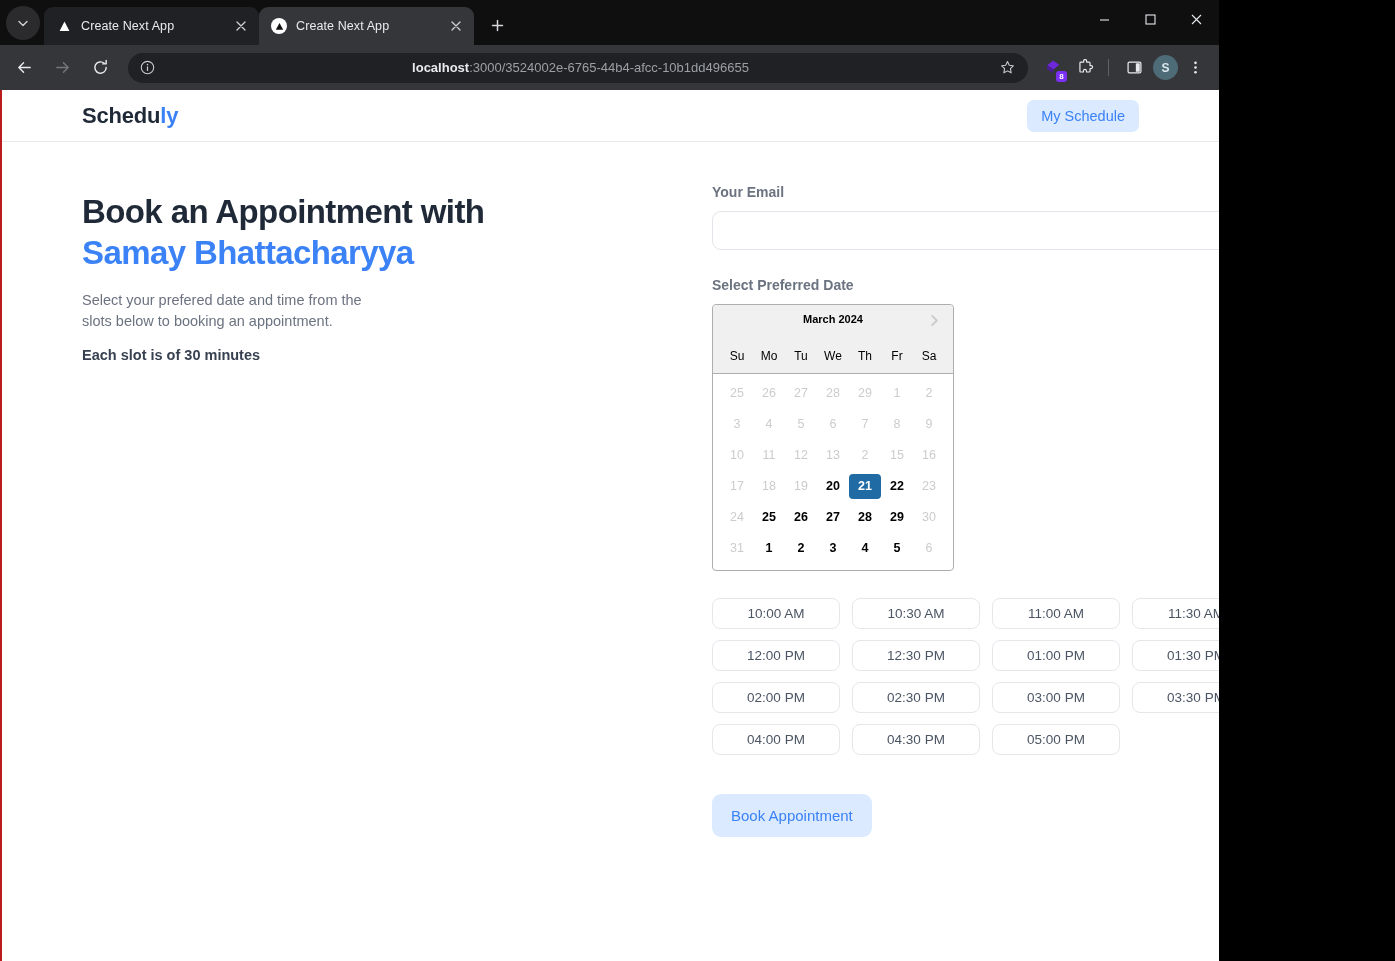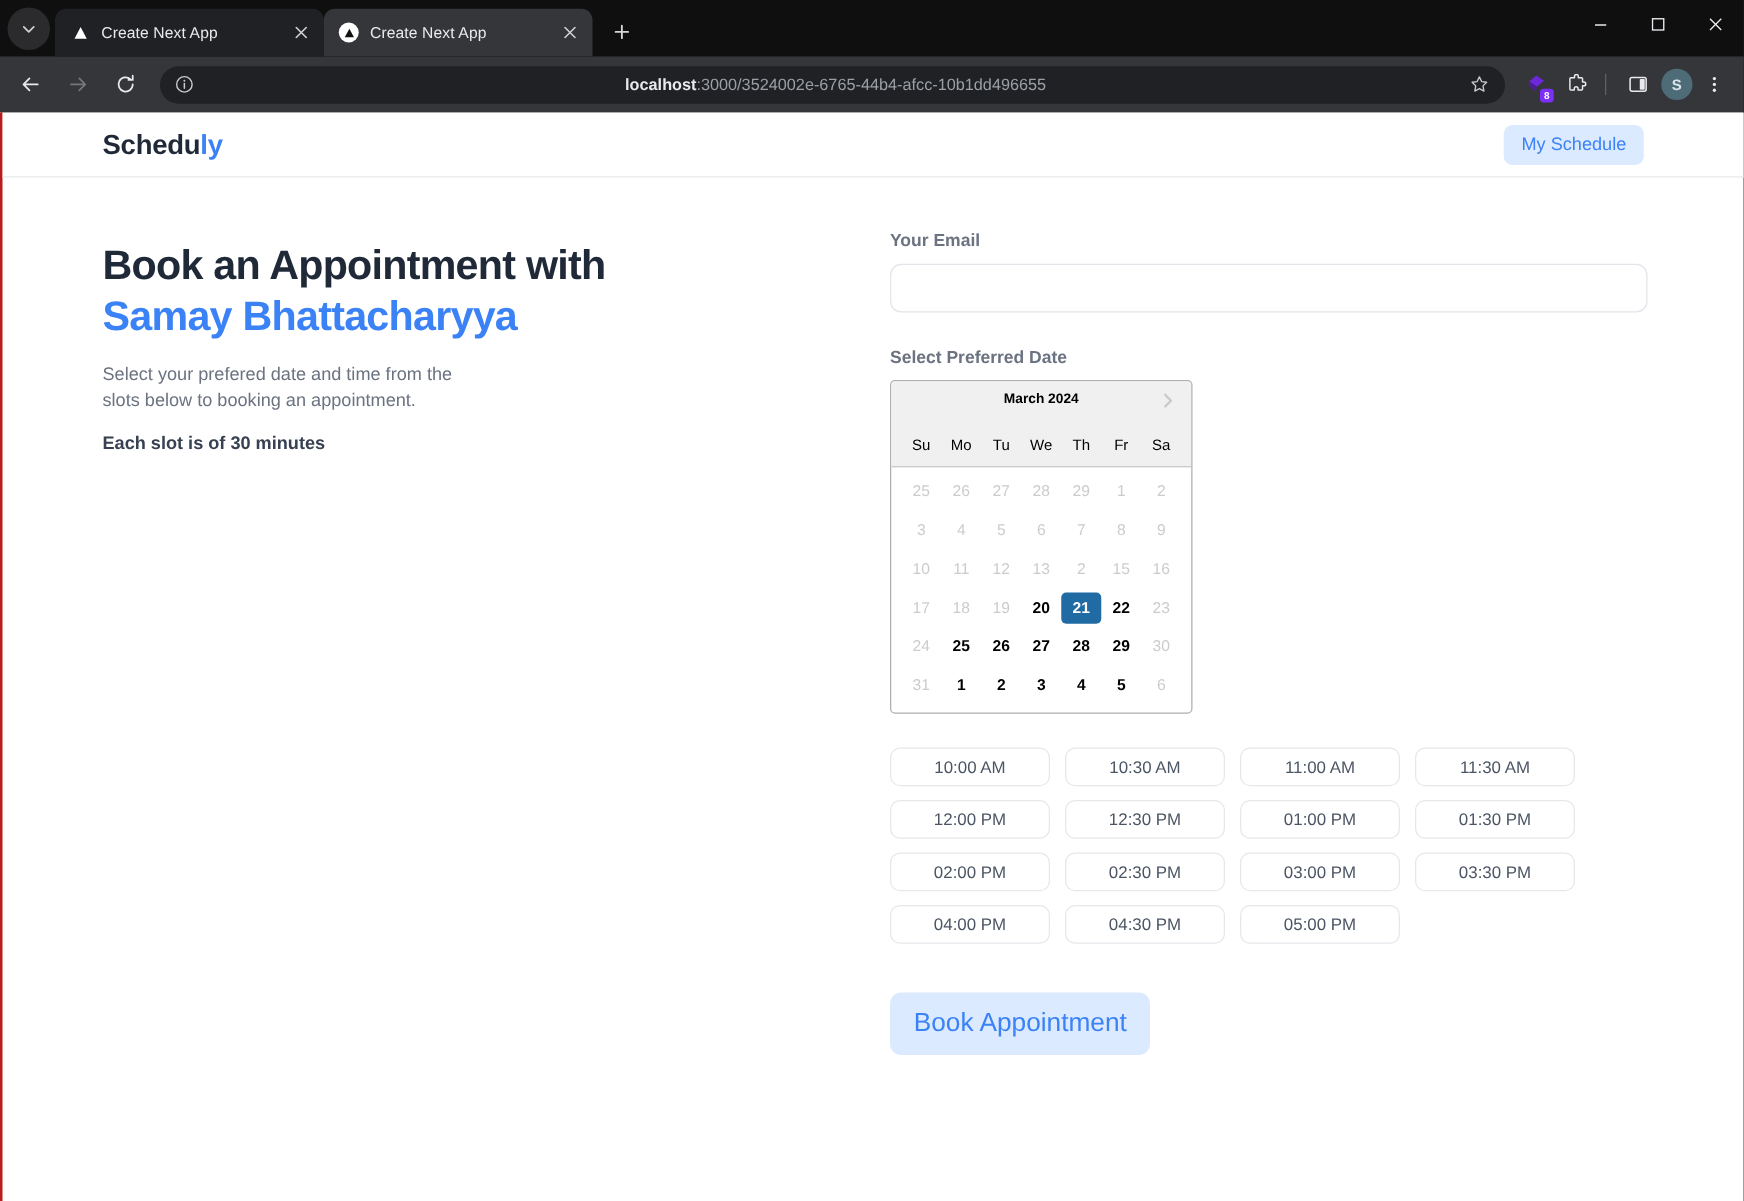--- a/index.html
+++ b/index.html
@@ -7,21 +7,21 @@
   html, body {
     width: 1395px;
     height: 961px;
     overflow: hidden;
     font-family: "Liberation Sans", sans-serif;
     background: #000;
   }
 
   
   .browser {
-    width: 1395px;
+    width: 1219px;
     height: 961px;
     background: #0f0f10;
     display: flex;
     flex-direction: column;
   }
 
   
   .tabstrip {
     height: 45px;
     background: #0f0f10;
@@ -370,21 +370,21 @@
     justify-content: center;
     cursor: pointer;
   }
 
   .book-btn {
     margin-top: 39px;
     background: #dbeafe;
     color: #3b82f6;
     border: none;
     border-radius: 9px;
-    font-size: 21px;
+    font-size: 15px;
     font-family: inherit;
     padding: 13px 19px;
     cursor: pointer;
   }
 </style>
 </head>
 <body>
 
 <div class="browser">
 

